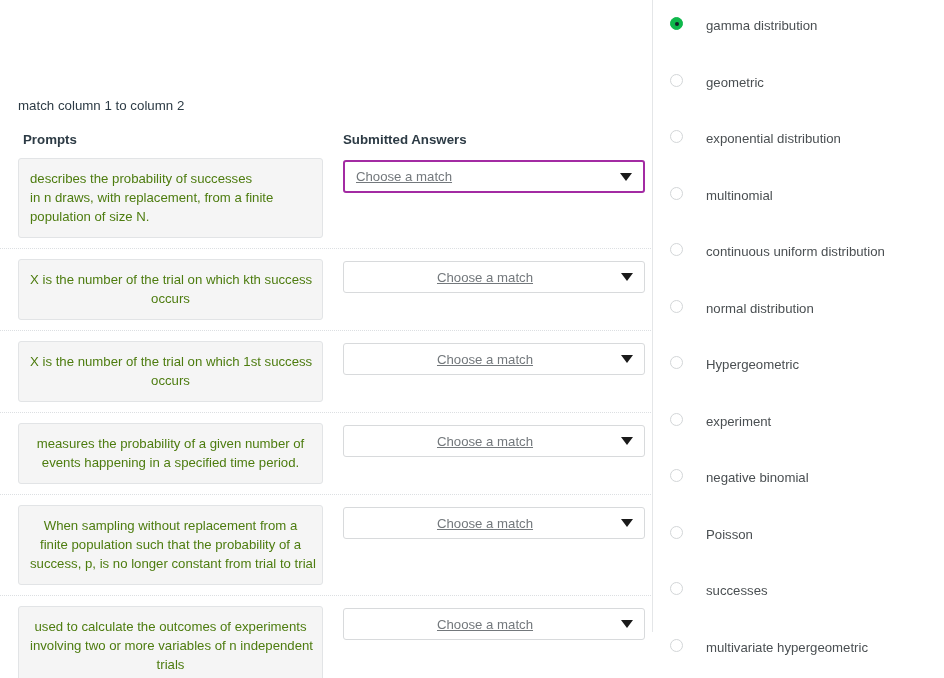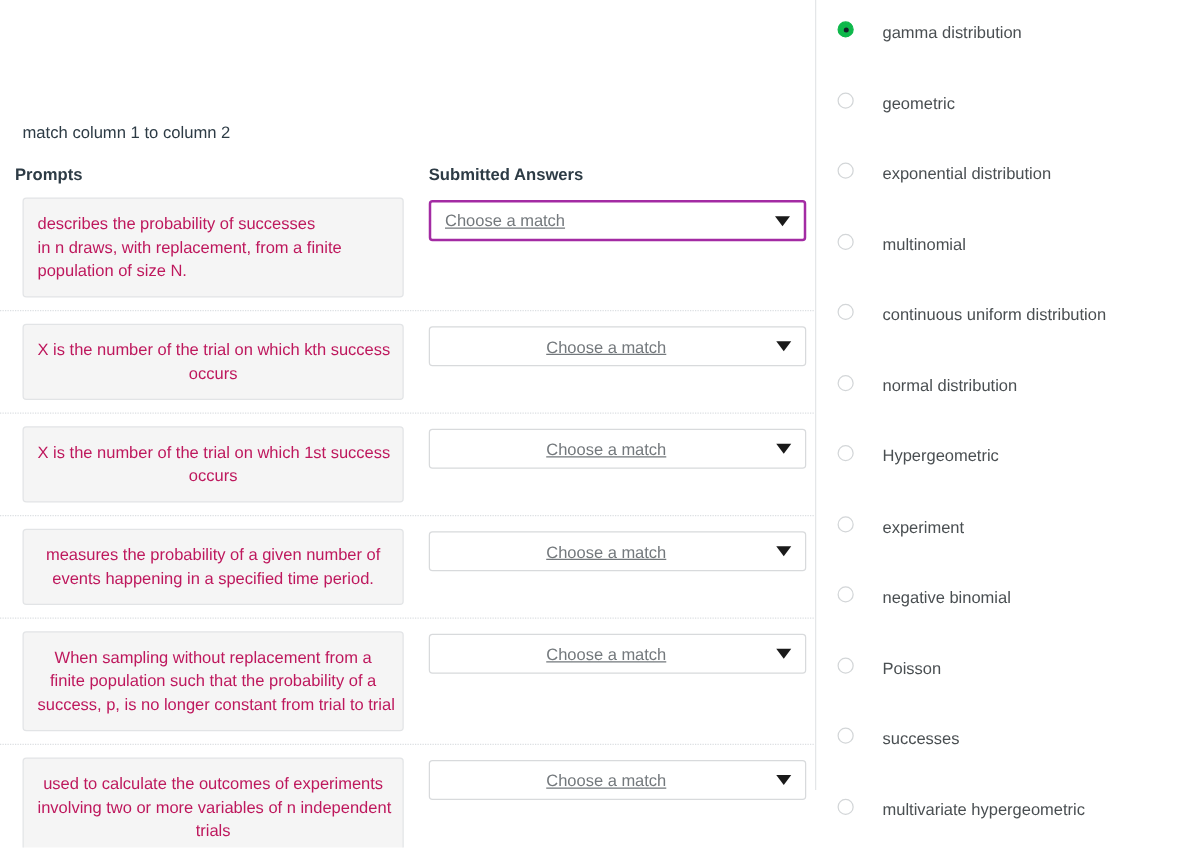--- a/index.html
+++ b/index.html
@@ -52,21 +52,21 @@
     width: 653px;
     height: 20px;
   }
   .col-head {
     position: absolute;
     font-size: 13.3px;
     font-weight: bold;
     color: #2d3b45;
     line-height: 17px;
   }
-  .col-head.prompts   { left: 12px;  top: 0; }
+  .col-head.prompts   { left: 23px;  top: 0; }
   .col-head.answers   { left: 343px; top: 0; }
 
   #match-rows {
     position: absolute;
     left: 0;
     top: 158px;
     width: 653px;
   }
 
   .match-row {
@@ -90,21 +90,21 @@
   .prompt-box {
     box-sizing: border-box;
     margin-left: 18px;
     width: 305px;
     background: #f5f5f5;
     border: 1px solid #e2e4e6;
     border-radius: 3px;
     padding: 10px 11px 11px 11px;
     font-size: 13.2px;
     line-height: 19px;
-    color: #be185d;
+    color: #4d7c0f;
   }
   .prompt-box .ln { display: block; white-space: nowrap; }
 
   .answer-wrap {
     box-sizing: border-box;
     margin-left: 20px;
     width: 302px;
     padding-top: 2px;
   }
 

